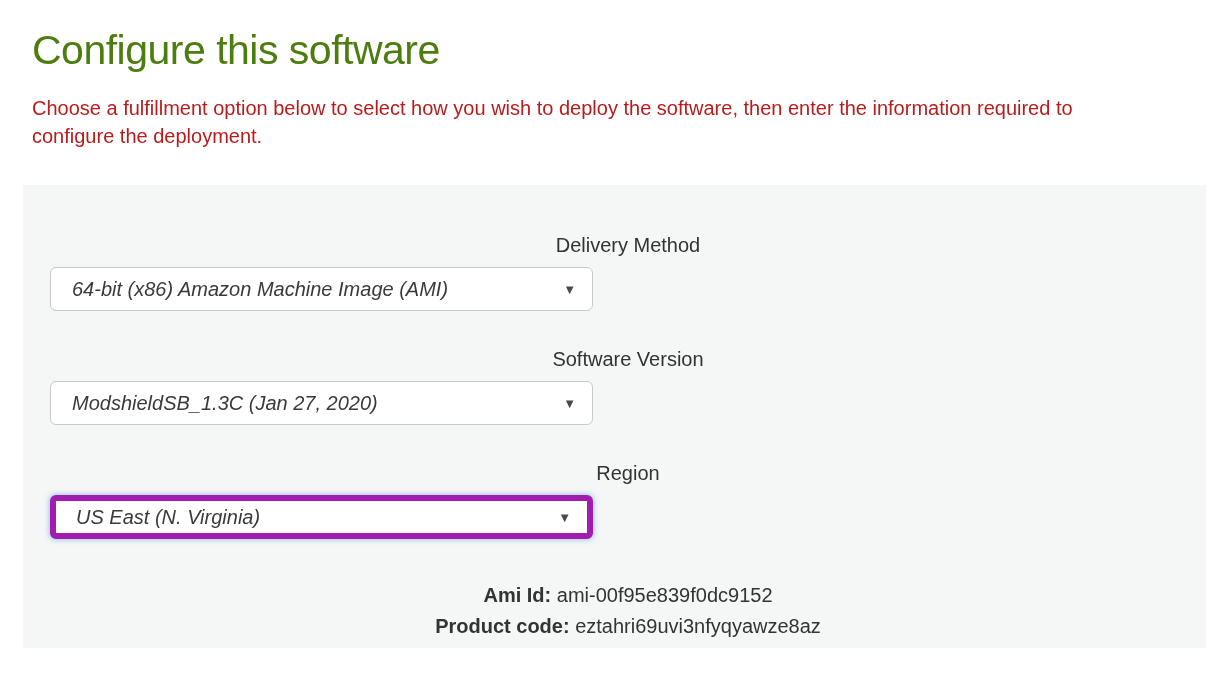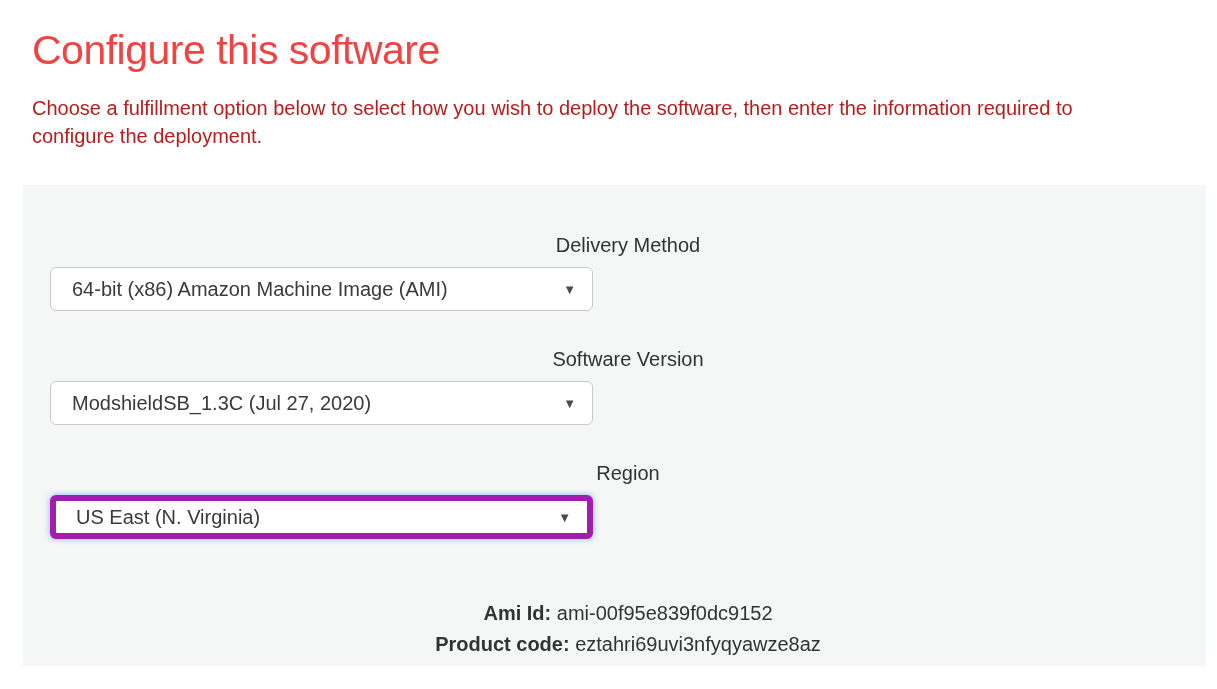--- a/index.html
+++ b/index.html
@@ -9,21 +9,21 @@
     font-family: "Liberation Sans", sans-serif;
     overflow: hidden;
   }
   .page { width: 1217px; height: 689px; position: relative; }
 
   .page-title {
     margin: 26px 0 0 32px;
     font-size: 41px;
     font-weight: 400;
     letter-spacing: -0.5px;
-    color: #ef4444;
+    color: #4d7c0f;
     line-height: 1.2;
   }
 
   .page-desc {
     margin: 19px 0 0 32px;
     max-width: 1085px;
     font-size: 20px;
     line-height: 28px;
     color: #b91c1c;
   }
@@ -51,20 +51,21 @@
     position: relative;
     width: 543px;
     height: 44px;
     background: #ffffff;
     border: 1px solid #c9c9c9;
     border-radius: 6px;
     display: flex;
     align-items: center;
     padding-left: 21px;
     cursor: pointer;
+    font-style: italic;
   }
   .select-box .select-value {
     font-size: 20px;
     color: #3a3a3a;
     white-space: nowrap;
   }
   .select-box .arrow {
     position: absolute;
     right: 16px;
     top: 50%;
@@ -78,21 +79,21 @@
     border: 6px solid #a21caf;
     box-shadow: 0 0 5px 1px rgba(110, 175, 230, 0.65);
     padding-left: 20px;
   }
 
   .detail-line {
     font-size: 20px;
     line-height: 24px;
     color: #333333;
   }
-  .detail-line.first { margin-top: 62px; }
+  .detail-line.first { margin-top: 44px; }
   .detail-line + .detail-line { margin-top: 7px; }
   .detail-label { font-weight: 700; }
 </style>
 </head>
 <body>
 
 <div class="page">
 
   <h1 class="page-title">Configure this software</h1>
 
@@ -104,21 +105,21 @@
       <label class="field-label">Delivery Method</label>
       <div class="select-box">
         <span class="select-value">64-bit (x86) Amazon Machine Image (AMI)</span>
         <span class="arrow">▼</span>
       </div>
     </div>
 
     <div class="field-group">
       <label class="field-label">Software Version</label>
       <div class="select-box">
-        <span class="select-value">ModshieldSB_1.3C (Jul 27, 2020)</span>
+        <span class="select-value">ModshieldSB_1.3C (Jan 27, 2020)</span>
         <span class="arrow">▼</span>
       </div>
     </div>
 
     <div class="field-group">
       <label class="field-label">Region</label>
       <div class="select-box focused">
         <span class="select-value">US East (N. Virginia)</span>
         <span class="arrow">▼</span>
       </div>

